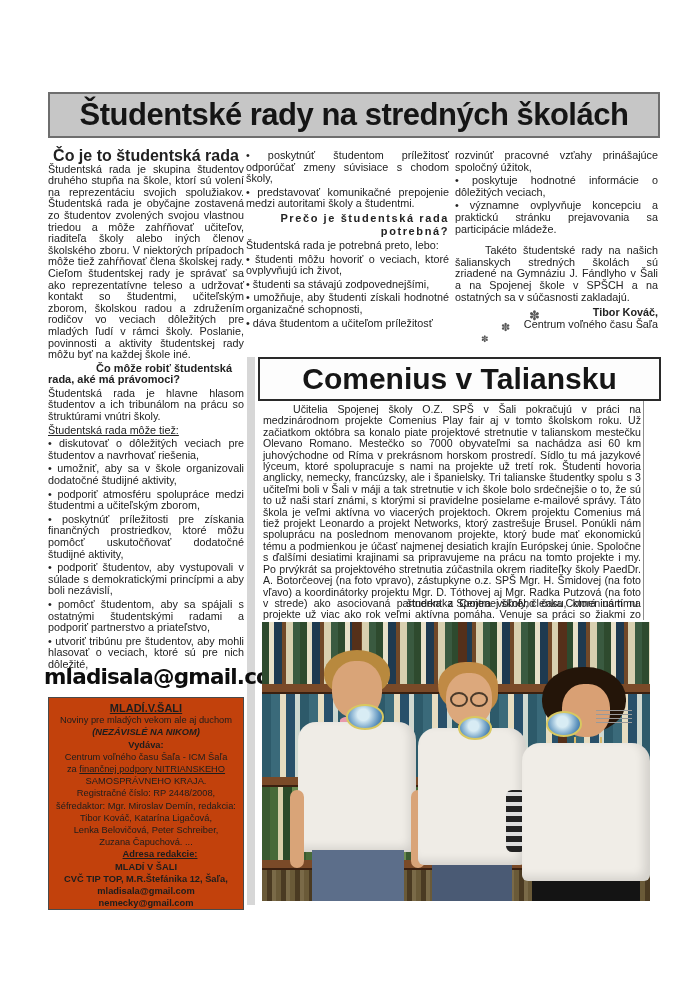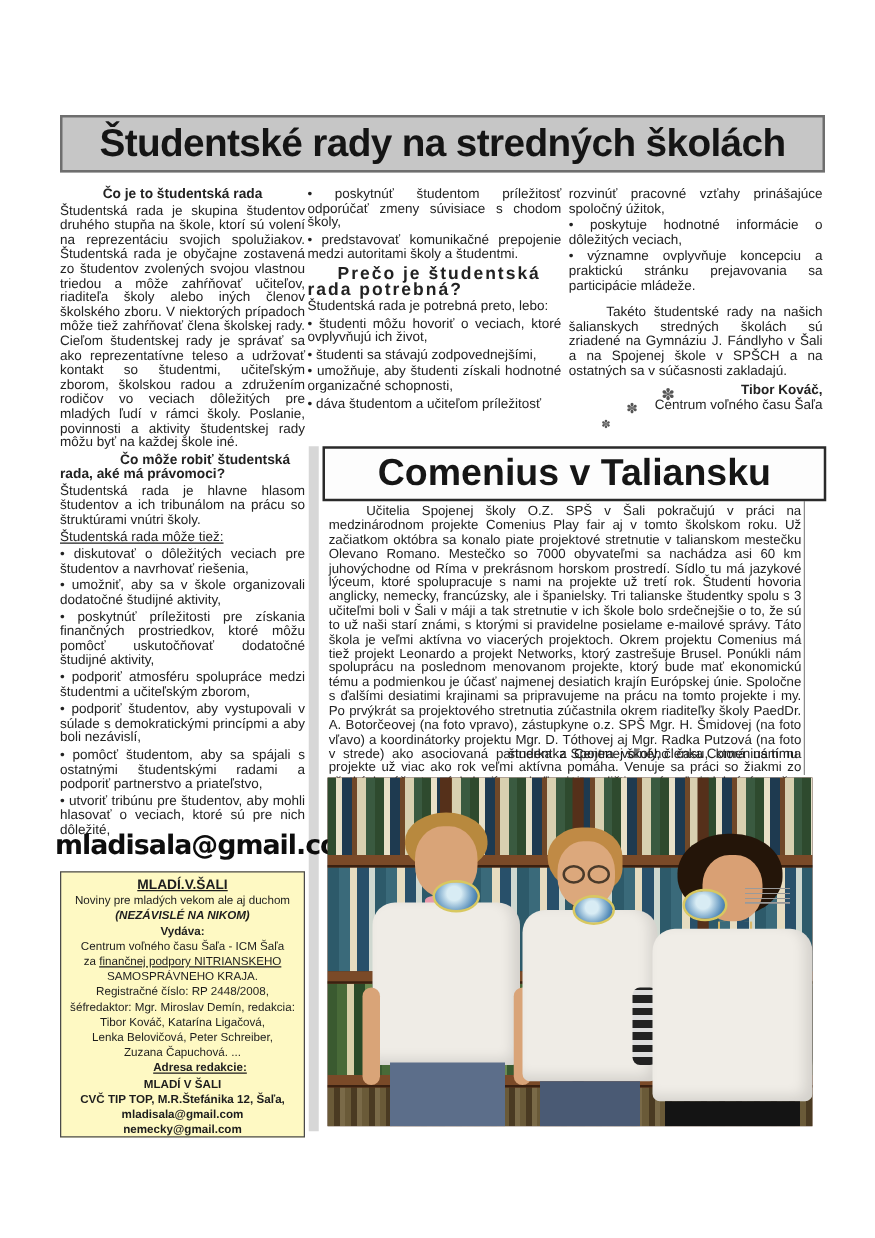--- a/index.html
+++ b/index.html
@@ -12,24 +12,24 @@
              display:flex;align-items:center;justify-content:center;}
   .headline1 h1{margin:0;font-size:31px;font-weight:bold;letter-spacing:-0.5px;color:#151515;}
 
   
   .col{position:absolute;top:150px;font-size:10.8px;line-height:11.6px;
        text-align:justify;color:#222;}
   .col-left{left:48px;width:196px;}
   .col-mid{left:246px;width:203px;}
   .col-right{left:455px;width:203px;}
   .col p{margin:0 0 2px 0;}
-  .sec-head{font-weight:bold;text-align:center;margin:0 0 10px 0;font-size:11px;}
+  .sec-head{font-weight:bold;text-align:center;margin:0 0 10px 0;font-size:16px;}
   .sec-head2{font-weight:bold;text-indent:48px;text-align:left;margin:0;font-size:11px;}
-  .sec-head3{font-weight:bold;letter-spacing:1.6px;text-indent:24px;text-align:left;
-             margin:10px 0 12px 0;font-size:14px;line-height:13px;}
+  .sec-head3{font-weight:bold;letter-spacing:1.6px;text-indent:24px;text-align:right;
+             margin:10px 0 12px 0;font-size:11px;line-height:13px;}
   .underline{text-decoration:underline;}
   .bullet{margin:0;}
   .byline{ text-align:right;font-size:10.8px;}
   .byline .b{font-weight:bold;}
   .snowflake{position:absolute;color:#555;}
   .sf1{left:26px;top:184px;font-size:9px;}
   .sf2{left:46px;top:172px;font-size:11px;}
   .sf3{left:74px;top:160px;font-size:13px;}
 
   
@@ -46,21 +46,21 @@
   .a2body p{margin:0;text-indent:30px;}
   .a2byline{position:absolute;left:263px;top:597px;width:375px;text-align:right;
             font-size:10.8px;line-height:12px;}
   .a2byline .b{font-weight:bold;}
 
   
   .bigmail{position:absolute;left:44px;top:664px;width:204px;text-align:center;
            font-family:"DejaVu Sans",sans-serif;font-weight:800;font-size:21.5px;
            letter-spacing:-0.8px;color:#0d0d0d;}
   .imprint{position:absolute;left:48px;top:697px;width:196px;height:213px;
-           background:#fef9c3;border:1px solid #4a4a4a;
+           background:#c2410c;border:1px solid #4a4a4a;
            text-align:center;font-size:9.3px;line-height:12.2px;color:#1d1d1d;
            padding-top:4px;box-sizing:border-box;}
   .imprint div{margin:0;}
   .imp-title{font-weight:bold;font-size:11px;text-decoration:underline;margin-bottom:1px;}
   .imp-bi{font-weight:bold;font-style:italic;}
   .imp-b{font-weight:bold;}
   .imp-bu{font-weight:bold;text-decoration:underline;padding-left:28px;}
 
   
   .photo{position:absolute;left:262px;top:622px;width:388px;height:279px;
@@ -130,22 +130,22 @@
   </div>
 
   <div class="col col-left">
     <p class="sec-head">Čo je to študentská rada</p>
     <p>Študentská rada je skupina študentov druhého stupňa na škole, ktorí sú volení na reprezentáciu svojich spolužiakov. Študentská rada je obyčajne zostavená zo študentov zvolených svojou vlastnou triedou a môže zahŕňovať učiteľov, riaditeľa školy alebo iných členov školského zboru. V niektorých prípadoch môže tiež zahŕňovať člena školskej rady. Cieľom študentskej rady je správať sa ako reprezentatívne teleso a udržovať kontakt so študentmi, učiteľským zborom, školskou radou a združením rodičov vo veciach dôležitých pre mladých ľudí v rámci školy. Poslanie, povinnosti a aktivity študentskej rady môžu byť na každej škole iné.</p>
     <p class="sec-head2">Čo môže robiť študentská rada, aké má právomoci?</p>
     <p>Študentská rada je hlavne hlasom študentov a ich tribunálom na prácu so štruktúrami vnútri školy.</p>
     <p class="underline">Študentská rada môže tiež:</p>
     <p class="bullet">•  diskutovať o dôležitých veciach pre študentov a navrhovať riešenia,</p>
     <p class="bullet">•  umožniť, aby sa v škole organizovali dodatočné študijné aktivity,</p>
+    <p class="bullet">•  podporiť atmosféru spolupráce medzi študentmi a učiteľským zborom,</p>
     <p class="bullet">•  poskytnúť príležitosti pre získania finančných prostriedkov, ktoré môžu pomôcť uskutočňovať dodatočné študijné aktivity,</p>
-    <p class="bullet">•  podporiť atmosféru spolupráce medzi študentmi a učiteľským zborom,</p>
     <p class="bullet">•  podporiť študentov, aby vystupovali v súlade s demokratickými princípmi a aby boli nezávislí,</p>
     <p class="bullet">•  pomôcť študentom, aby sa spájali s ostatnými študentskými radami a podporiť partnerstvo a priateľstvo,</p>
     <p class="bullet">•  utvoriť tribúnu pre študentov, aby mohli hlasovať o veciach, ktoré sú pre nich dôležité,</p>
   </div>
 
   <div class="col col-mid">
     <p class="bullet">•  poskytnúť študentom príležitosť odporúčať zmeny súvisiace s chodom školy,</p>
     <p class="bullet">•  predstavovať komunikačné prepojenie medzi autoritami školy a študentmi.</p>
     <p class="sec-head3">Prečo je študentská rada potrebná?</p>
     <p>Študentská rada je potrebná preto, lebo:</p>

